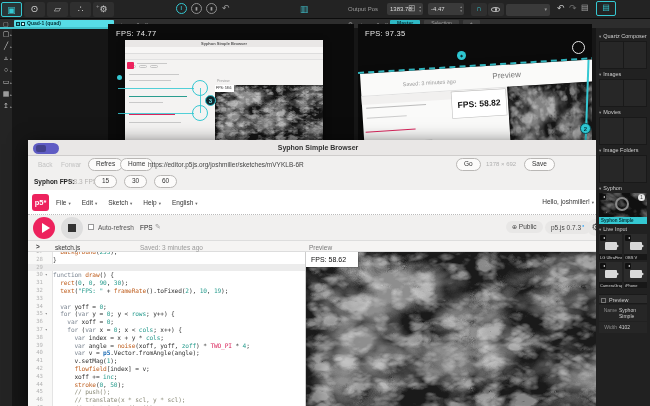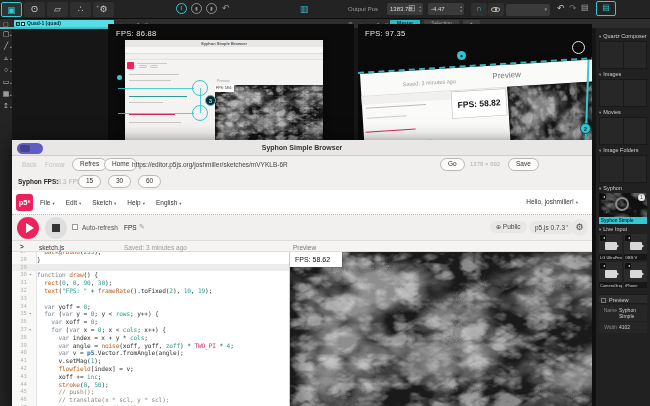--- a/index.html
+++ b/index.html
@@ -83,21 +83,21 @@
   .q-hr{position:absolute;left:0;top:22px;width:256px;height:1px;background:#e0e0e0;}
   .q-band{position:absolute;left:0;top:23px;width:146px;height:8px;background:#f1f0ef;}
   .q-fpsbox{position:absolute;left:90px;top:24px;width:54px;height:26px;background:#fff;font-size:8.5px;font-weight:bold;color:#111;
     text-align:center;line-height:26px;z-index:3;box-shadow:0 0 0 0.5px rgba(0,0,0,.25);}
   .q-canvas{position:absolute;left:146px;top:22px;width:110px;height:98px;overflow:hidden;background:#141414;}
   .q-edge{position:absolute;left:228px;top:36px;width:2px;height:88px;background:#35c8d2;transform:rotate(2deg);}
   .whitecirc{position:absolute;left:214px;top:17px;width:13px;height:13px;border:1.5px solid #e8e8e8;border-radius:50%;}
   .diam{position:absolute;left:99px;top:27px;width:9px;height:9px;background:#2ec6d1;border-radius:50%;color:#0d2b2e;font-size:4px;text-align:center;line-height:9px;}
 
   
-  .win{position:absolute;left:12px;top:140px;width:580px;height:266px;background:#f1f0ef;box-shadow:0 4px 18px rgba(0,0,0,.7);
+  .win{position:absolute;left:28px;top:140px;width:580px;height:266px;background:#f1f0ef;box-shadow:0 4px 18px rgba(0,0,0,.7);
     color:#333;}
   .w-title{position:absolute;left:0;top:0;width:580px;height:16px;background:#e9e7e6;border-bottom:1px solid #cfcdcc;
     font-size:7px;font-weight:bold;color:#333;text-align:center;line-height:16px;}
   .w-pill{position:absolute;left:5px;top:3px;width:26px;height:11px;background:#5f5cc4;border-radius:5.5px;}
   .w-pill::after{content:"";position:absolute;left:3px;top:2px;width:10px;height:7px;background:rgba(0,0,0,.28);border-radius:2px;}
   .navtxt{position:absolute;font-size:6.5px;color:#c2c2c2;}
   .urltxt{position:absolute;font-size:6.5px;color:#444;}
   .pillbtn{position:absolute;border:1px solid #b9b7b5;border-radius:8px;background:#fcfbfa;font-size:6.5px;color:#333;
     padding:2px 7px;line-height:1;}
   .sizetxt{position:absolute;font-size:6px;color:#b0b0b0;}
@@ -254,21 +254,21 @@
       <div class="ltool">▭</div>
       <div class="ltool">▦</div>
       <div class="ltool">↥</div>
     </div>
 
   <div class="canvasbase"></div>
   <div class="cyline"></div>
   <div class="cyvert"></div>
 
   <div class="vp" style="left:108px;width:246px;height:382px">
-    <div class="vpfps">FPS: 86.88</div>
+    <div class="vpfps">FPS: 74.77</div>
     <div class="miniwin">
       <div class="mw-title">Syphon Simple Browser</div>
       <div class="mw-nav"></div>
       <div class="mw-row"><span class="mw-pill"></span><span class="mw-pill"></span><span class="mw-pill"></span></div>
       <div class="mw-logo"></div>
       <div class="mbar" style="left:12px;top:23px;width:30px"></div>
       <div class="mbar" style="left:4px;top:34px;width:50px"></div>
       <div class="mbar" style="left:4px;top:40px;width:42px"></div>
       <div class="mbar" style="left:4px;top:56px;width:58px;background:#2a9d8f"></div>
       <div class="mbar" style="left:4px;top:62px;width:34px"></div>

